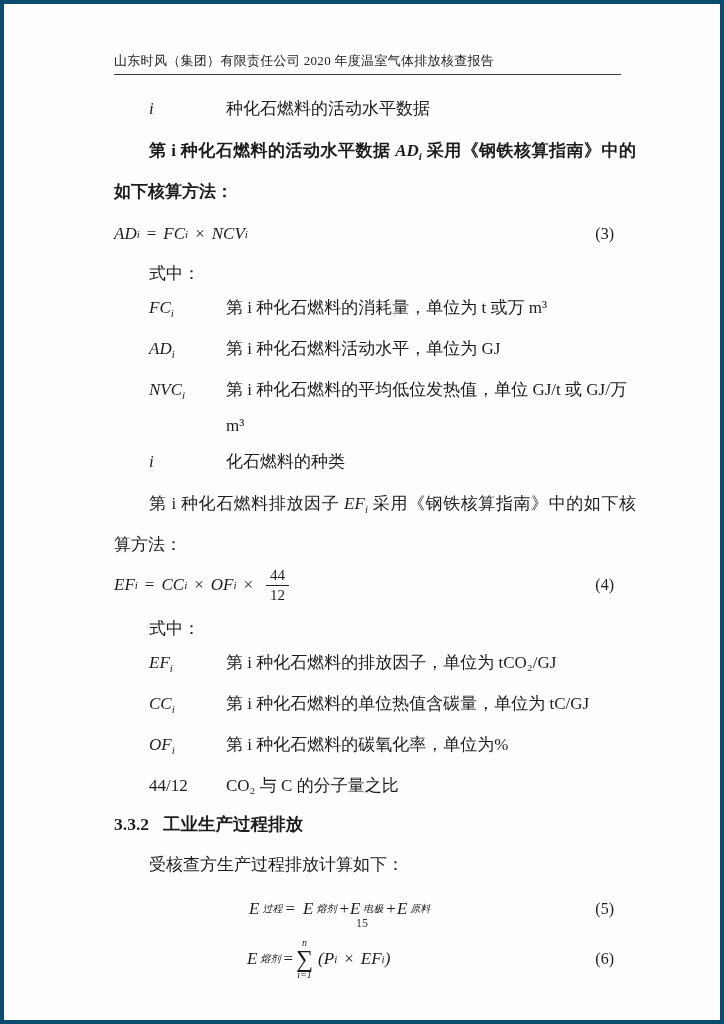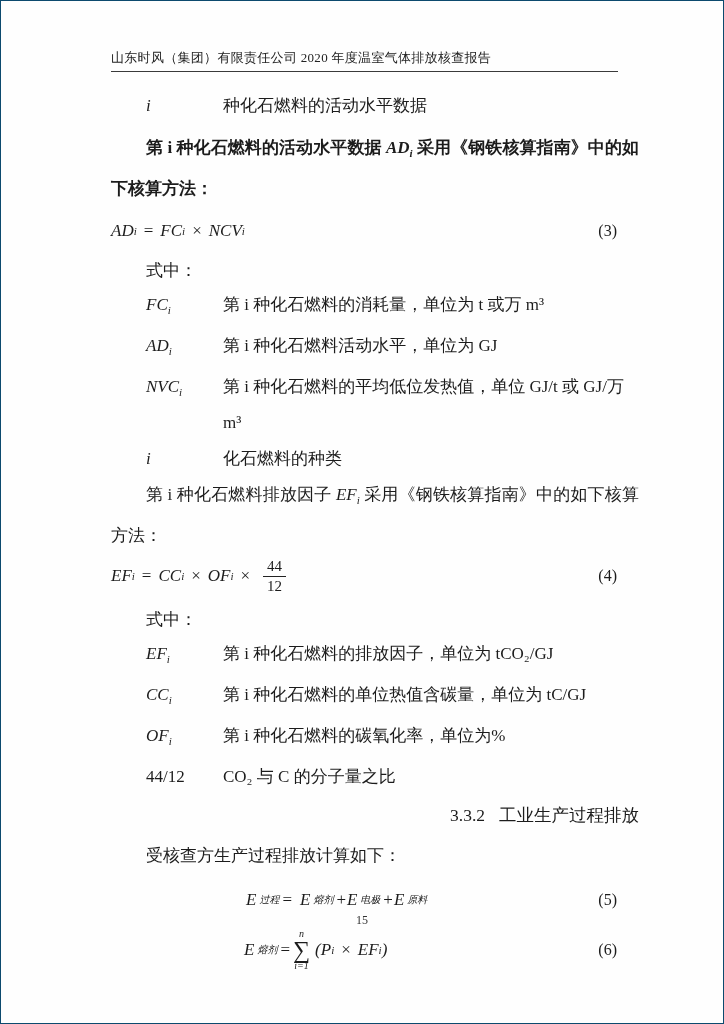--- a/index.html
+++ b/index.html
@@ -2,21 +2,21 @@
 <html><head>
 <meta charset="utf-8">
 <style>
   * { margin: 0; padding: 0; box-sizing: border-box; }
   html, body { background: #ffffff; }
   .page {
     position: relative;
     width: 724px;
     height: 1024px;
     background: #fefefe;
-    border: 1px solid #0c4a6e;
+    border: 4px solid #0c4a6e;
     padding: 48px 84px 0 110px;
     font-family: "Liberation Serif", "DejaVu Serif", serif;
     color: #1c1c1c;
     overflow: hidden;
   }
   
   .header {
     width: 507px;
     font-size: 13px;
     line-height: 18px;
@@ -65,42 +65,41 @@
   .frac-den { display: block; font-size: 15px; padding-top: 2px; }
   
   .sum { display: inline-flex; flex-direction: column; align-items: center; vertical-align: middle; margin: 0 5px 0 2px; line-height: 1; }
   .sum-top { font-size: 10px; font-style: italic; }
   .sum-sigma { font-size: 24px; line-height: 22px; font-style: normal; }
   .sum-bot { font-size: 10px; font-style: italic; text-align: right; }
   
   .heading {
     display: flex;
     font-size: 17.5px;
-    font-weight: normal;
+    font-weight: bold;
     line-height: 25px;
-    justify-content: flex-end;
   }
   .heading-num { margin-right: 14px; }
   
   .page-num {
     position: absolute;
     top: 912px;
     left: 0;
     right: 0;
     text-align: center;
     font-size: 12px;
     color: #333;
   }
   
   .mt-row1 { margin-top: 16px; }
   .mt-para1 { margin-top: 6px; font-weight: bold; }
   .mt-f3 { margin-top: 10px; }
   .mt-where1 { margin-top: 12px; }
   .mt-defs { margin-top: 4px; }
-  .mt-para2 { }
+  .mt-para2 { margin-top: 6px; }
   .mt-f4 { margin-top: 0; line-height: 46px; }
   .mt-where2 { margin-top: 8px; }
   .mt-heading { margin-top: 8px; }
   .mt-para3 { margin-top: 10px; }
   .mt-f5 { margin-top: 12px; }
   .mt-f6 { margin-top: 10px; line-height: 50px; }
 </style>
 </head>
 <body>
 

